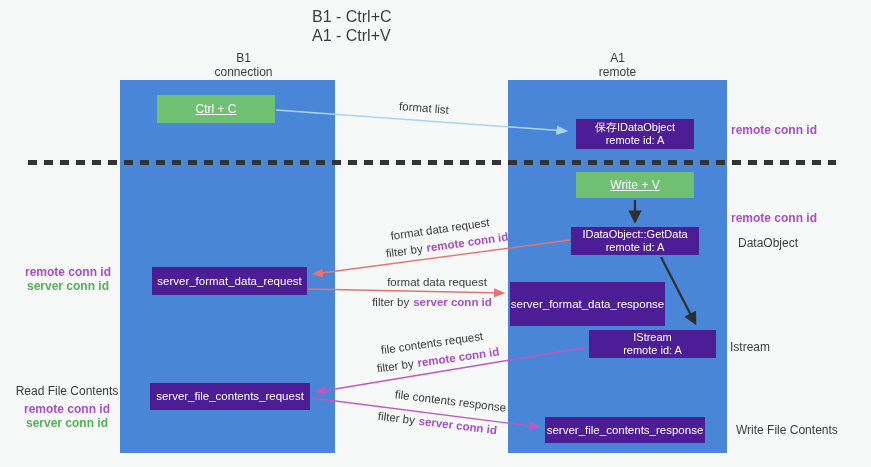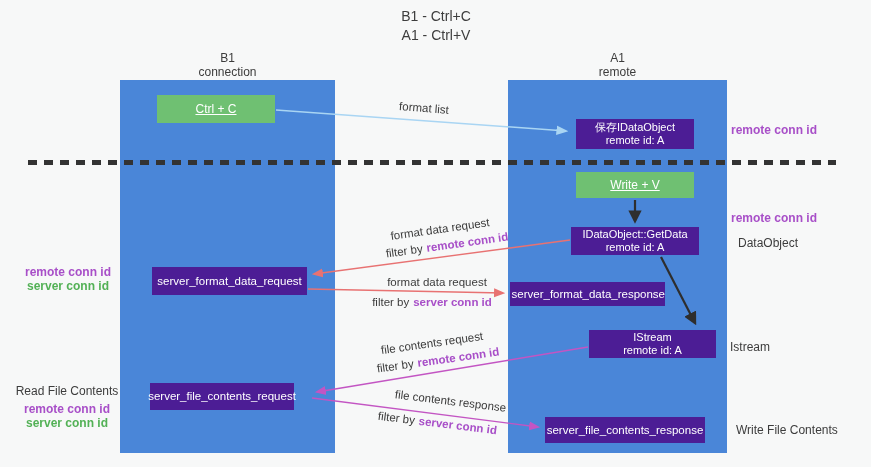--- a/index.html
+++ b/index.html
@@ -3,22 +3,22 @@
 <meta charset="utf-8">
 <style>
   html,body{margin:0;padding:0;}
   .stage{
     position:relative;width:871px;height:467px;
     background:#f7f8f8;overflow:hidden;
     font-family:"Liberation Sans","DejaVu Sans",sans-serif;
     color:#3c3c3c;
   }
   .title{
-    position:absolute;left:336px;top:7px;width:200px;
-    text-align:center;font-size:14px;line-height:19px;color:#3d3d3d;
+    position:absolute;left:312px;top:7px;width:200px;
+    font-size:16px;line-height:19px;color:#3d3d3d;
   }
   .lifeline-header{
     position:absolute;top:51px;text-align:center;
     font-size:12px;line-height:14px;color:#3c3c3c;
   }
   .column{
     position:absolute;top:80px;height:373px;background:#4a86d8;
   }
   .dashed-line{
     position:absolute;left:28px;top:160px;width:808px;height:5px;
@@ -52,21 +52,21 @@
 </head>
 <body>
 
 <div class="stage">
 
   <div class="title">
     <div>B1 - Ctrl+C</div>
     <div>A1 - Ctrl+V</div>
   </div>
 
-  <div class="lifeline-header" style="left:120px;width:215px;">
+  <div class="lifeline-header" style="left:136px;width:215px;">
     <div>B1</div>
     <div>connection</div>
   </div>
   <div class="lifeline-header" style="left:508px;width:219px;">
     <div>A1</div>
     <div>remote</div>
   </div>
 
   <div class="column" style="left:120px;width:215px;"></div>
   <div class="column" style="left:508px;width:219px;"></div>
@@ -88,30 +88,30 @@
 
   <div class="node orange" style="left:571px;top:227px;width:128px;height:28px;font-size:11px;">
     <div>IDataObject::GetData</div>
     <div>remote id: A</div>
   </div>
 
   <div class="node orange" style="left:152px;top:267px;width:155px;height:28px;">
     <div>server_format_data_request</div>
   </div>
 
-  <div class="node orange" style="left:510px;top:282px;width:155px;height:24px;align-items:flex-end;">
+  <div class="node orange" style="left:510px;top:282px;width:155px;height:44px;">
     <div>server_format_data_response</div>
   </div>
 
   <div class="node orange" style="left:589px;top:330px;width:127px;height:28px;font-size:11px;">
     <div>IStream</div>
     <div>remote id: A</div>
   </div>
 
-  <div class="node orange" style="left:150px;top:383px;width:144px;height:27px;">
+  <div class="node orange" style="left:150px;top:383px;width:160px;height:27px;">
     <div>server_file_contents_request</div>
   </div>
 
   <div class="node orange" style="left:545px;top:417px;width:160px;height:26px;">
     <div>server_file_contents_response</div>
   </div>
 
   <span class="side-label purple" style="left:731px;top:123px;">remote conn id</span>
   <span class="side-label purple" style="left:731px;top:211px;">remote conn id</span>
   <span class="side-label darklbl" style="left:738px;top:236px;">DataObject</span>

